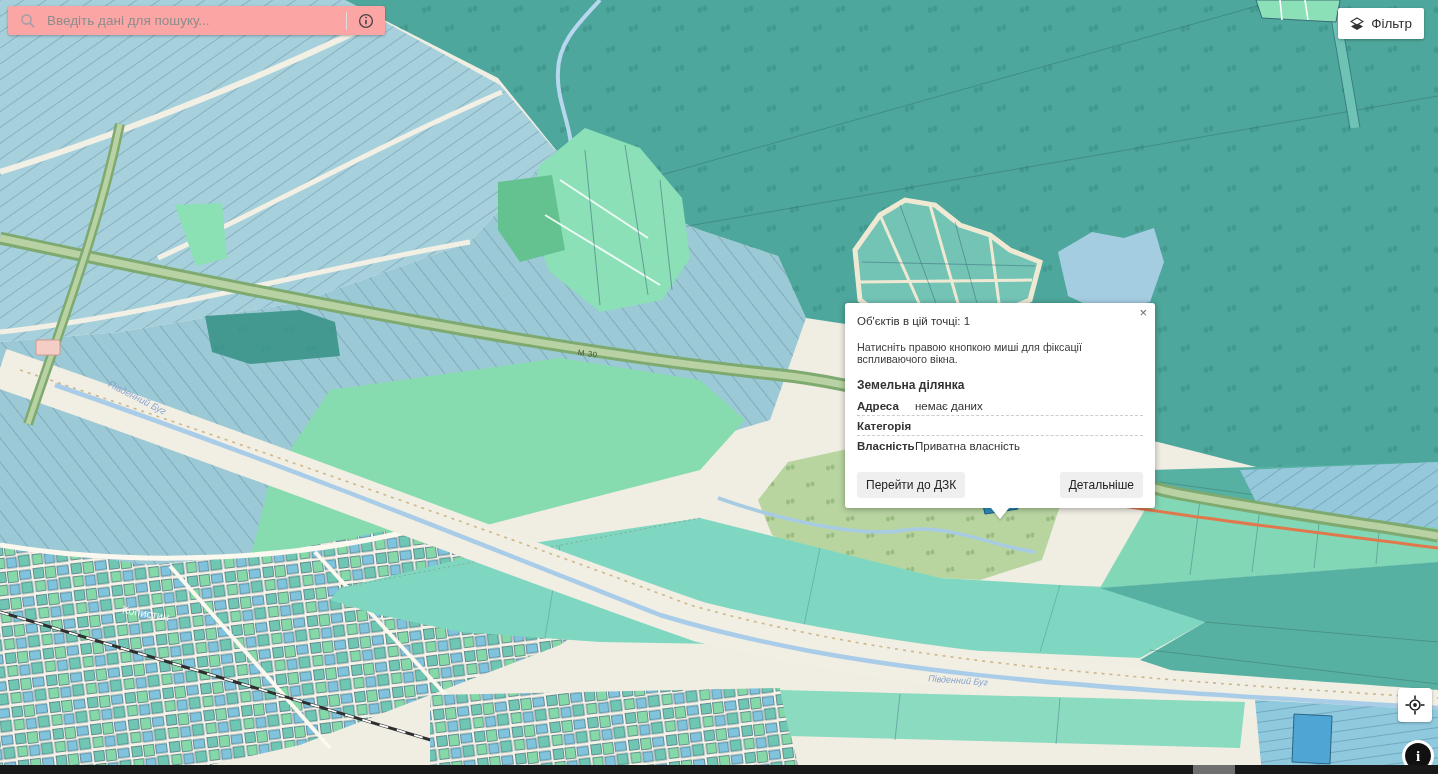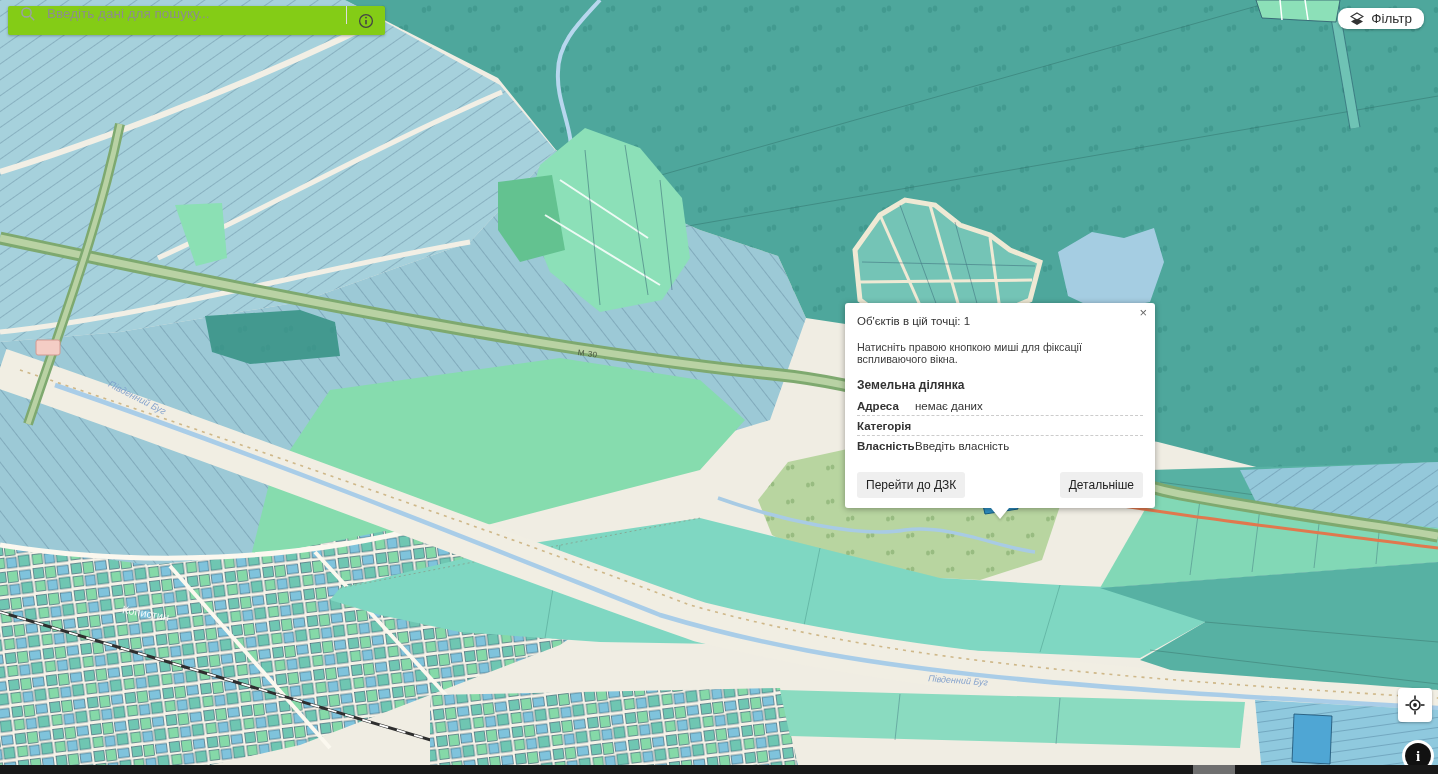--- a/index.html
+++ b/index.html
@@ -4,37 +4,37 @@
 <style>
   html,body{margin:0;padding:0;}
   body{
     width:1438px;height:774px;overflow:hidden;position:relative;
     font-family:"Liberation Sans",sans-serif;background:#f0ede3;
   }
   #map-svg{position:absolute;left:0;top:0;width:1438px;height:774px;display:block;}
 
   
   .searchbar{
-    position:absolute;left:8px;top:6px;width:377px;height:29px;background:#84cc16;
-    border-radius:2px;box-shadow:0 1px 3px rgba(0,0,0,.28);display:flex;align-items:flex-start;
+    position:absolute;left:8px;top:6px;width:377px;height:29px;background:#fca5a5;
+    border-radius:2px;box-shadow:0 1px 3px rgba(0,0,0,.28);display:flex;align-items:center;
     z-index:20;
   }
   .searchbar .mag{margin-left:12px;flex:0 0 auto;display:flex;}
   .searchbar input{
     flex:1;border:none;outline:none;font-family:"Liberation Sans",sans-serif;
     font-size:13.5px;color:#444;padding:0 6px 0 11px;background:transparent;
   }
   .searchbar input::placeholder{color:#8d8d8d;}
   .searchbar .divider{width:1px;height:18px;background:#ddd;flex:0 0 auto;}
   .searchbar .info-btn{width:38px;height:100%;display:flex;align-items:center;justify-content:center;cursor:pointer;}
 
   
   .filter-btn{
-    position:absolute;right:14px;top:8px;height:21px;background:#fff;border:none;
-    border-radius:9px;box-shadow:0 1px 3px rgba(0,0,0,.3);display:flex;align-items:center;
+    position:absolute;right:14px;top:8px;height:31px;background:#fff;border:none;
+    border-radius:2px;box-shadow:0 1px 3px rgba(0,0,0,.3);display:flex;align-items:center;
     gap:7px;padding:0 12px;font-size:13.5px;color:#2f2f2f;z-index:20;cursor:pointer;
     font-family:"Liberation Sans",sans-serif;
   }
 
   
   .popup{
     position:absolute;left:845px;top:303px;width:310px;background:#fff;border-radius:3px;
     box-shadow:0 1px 6px rgba(0,0,0,.35);padding:10px 12px 10px;box-sizing:border-box;
     color:#333;z-index:15;
   }
@@ -315,21 +315,21 @@
 
   <div class="prow">
     <span class="lbl">Адреса</span>
     <span class="val">немає даних</span>
   </div>
   <div class="prow">
     <span class="lbl">Категорія</span>
   </div>
   <div class="prow last">
     <span class="lbl">Власність</span>
-    <span class="val">Введіть власність</span>
+    <span class="val">Приватна власність</span>
   </div>
 
   <div class="actions">
     <button class="pbtn">Перейти до ДЗК</button>
     <button class="pbtn">Детальніше</button>
   </div>
   <div class="arrow"></div>
 </div>
 
 <button class="locate-btn">

